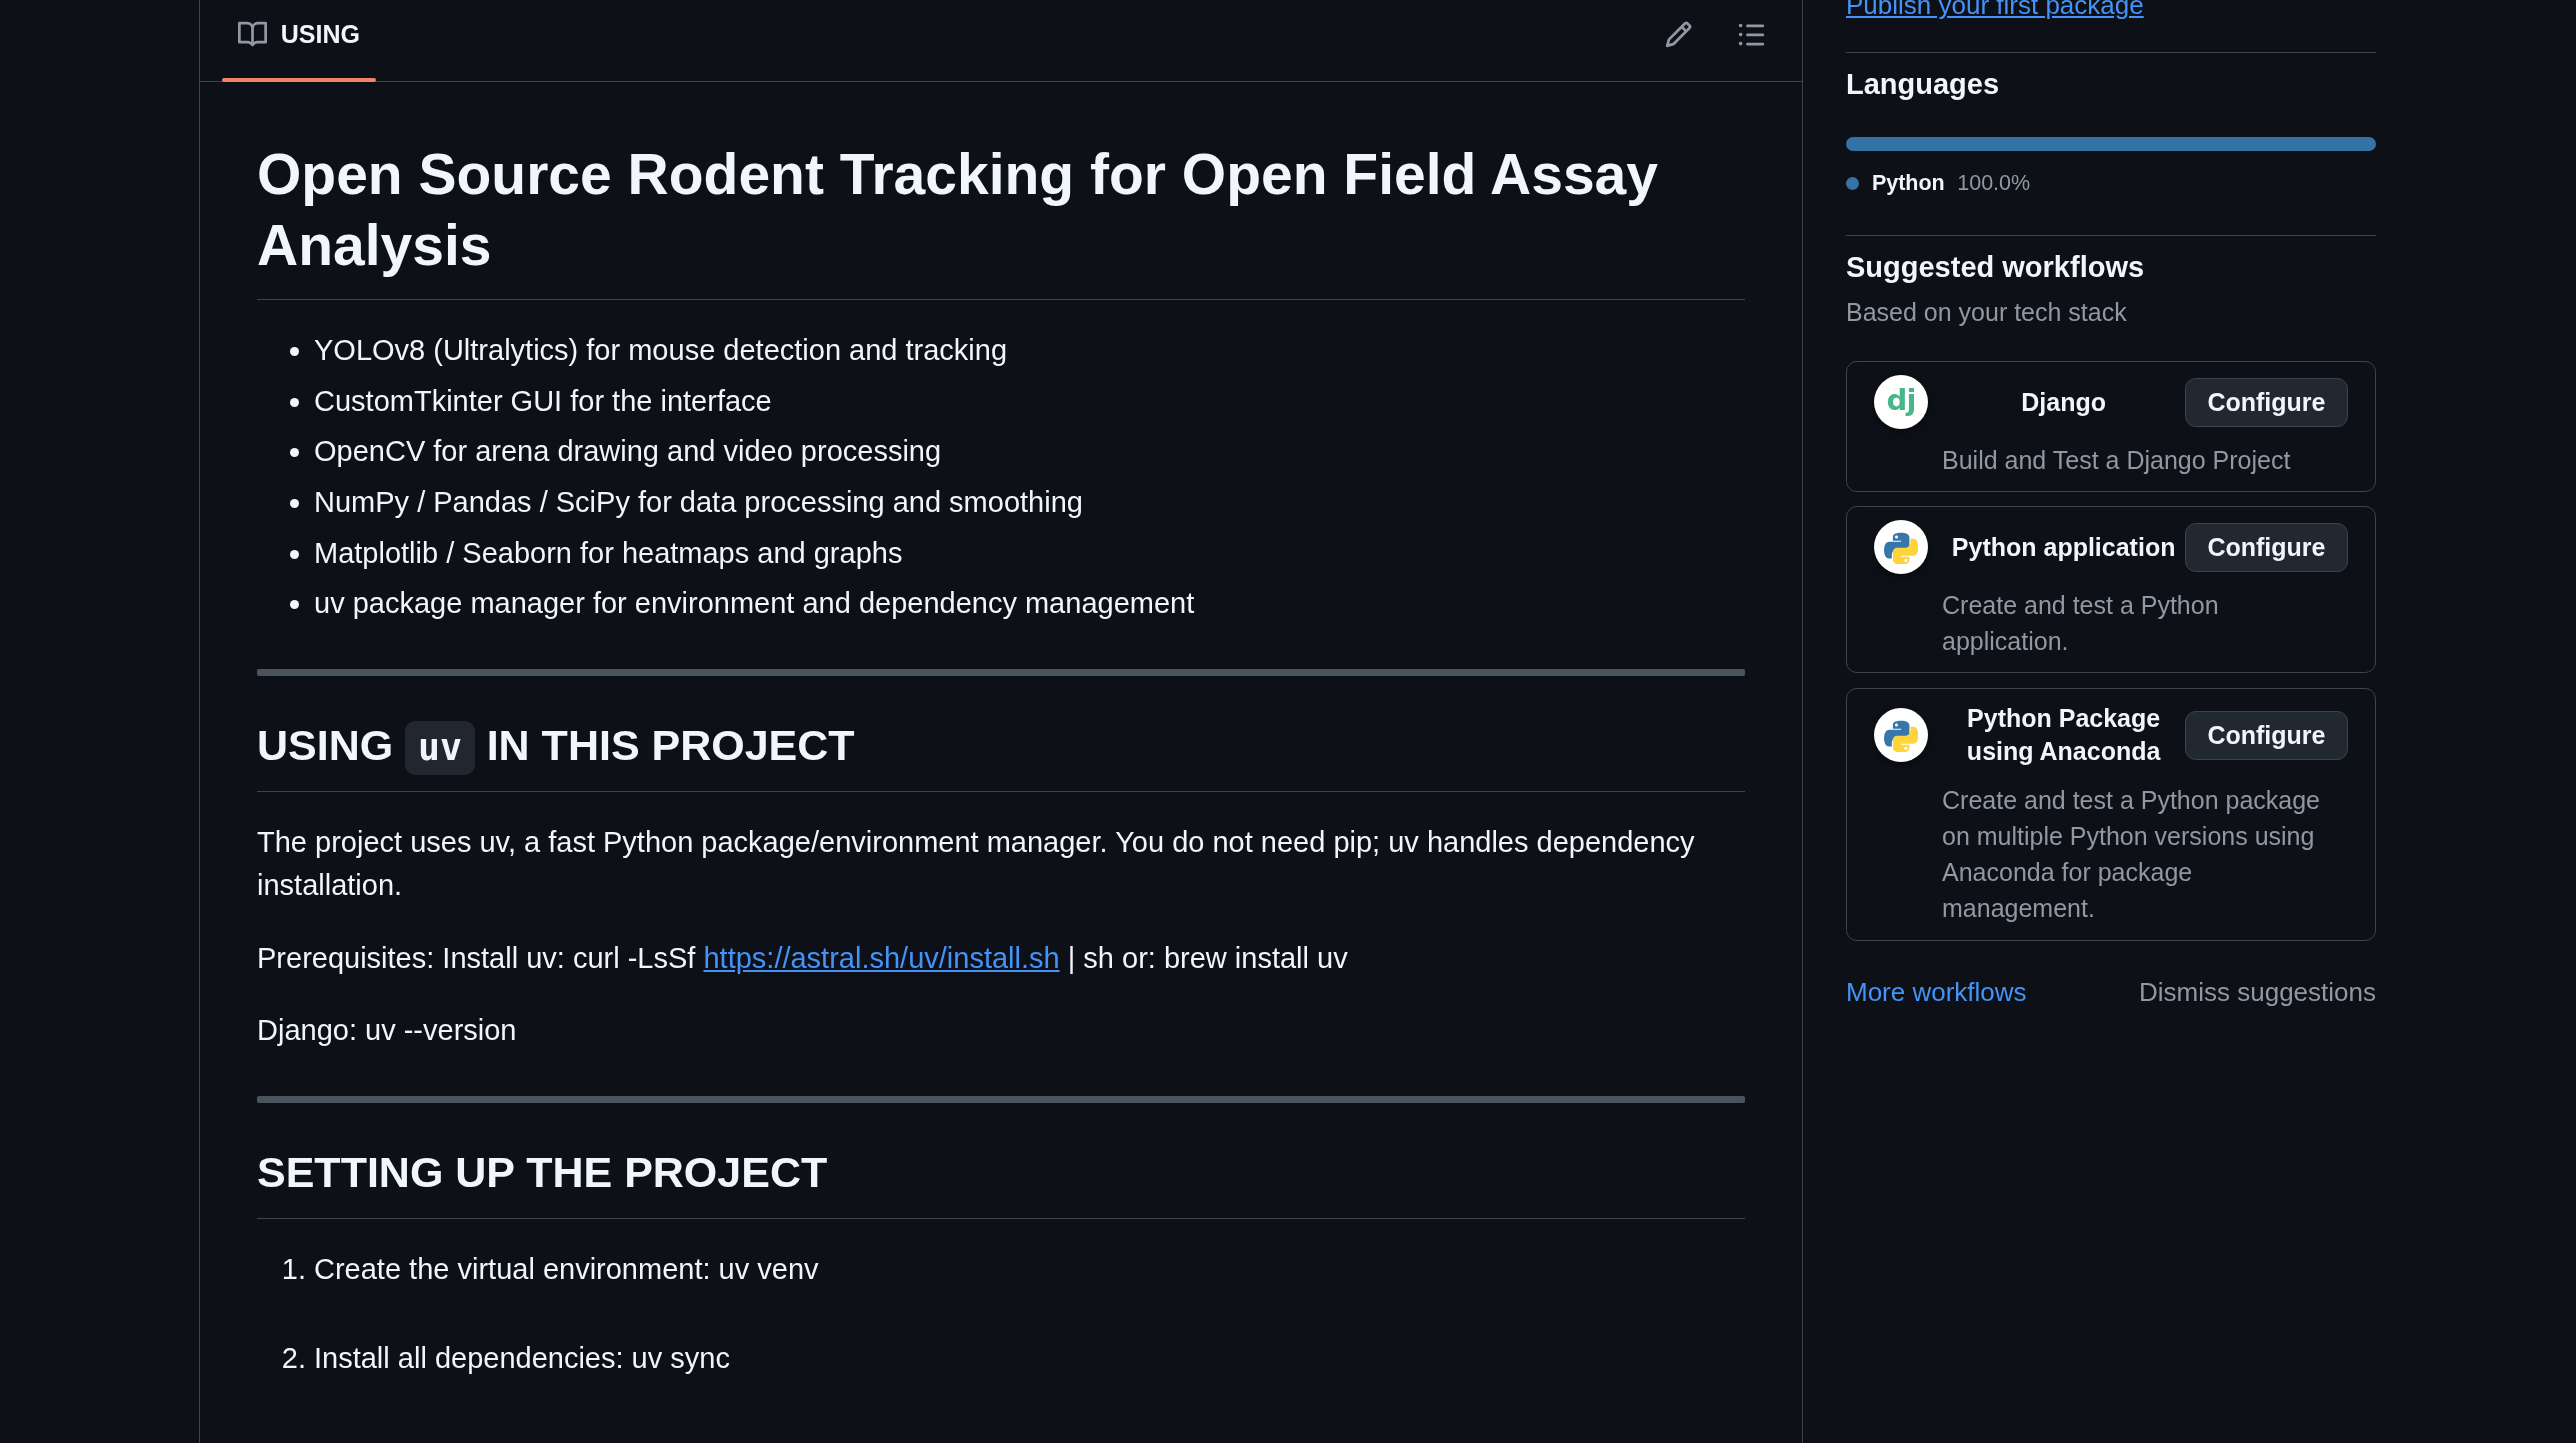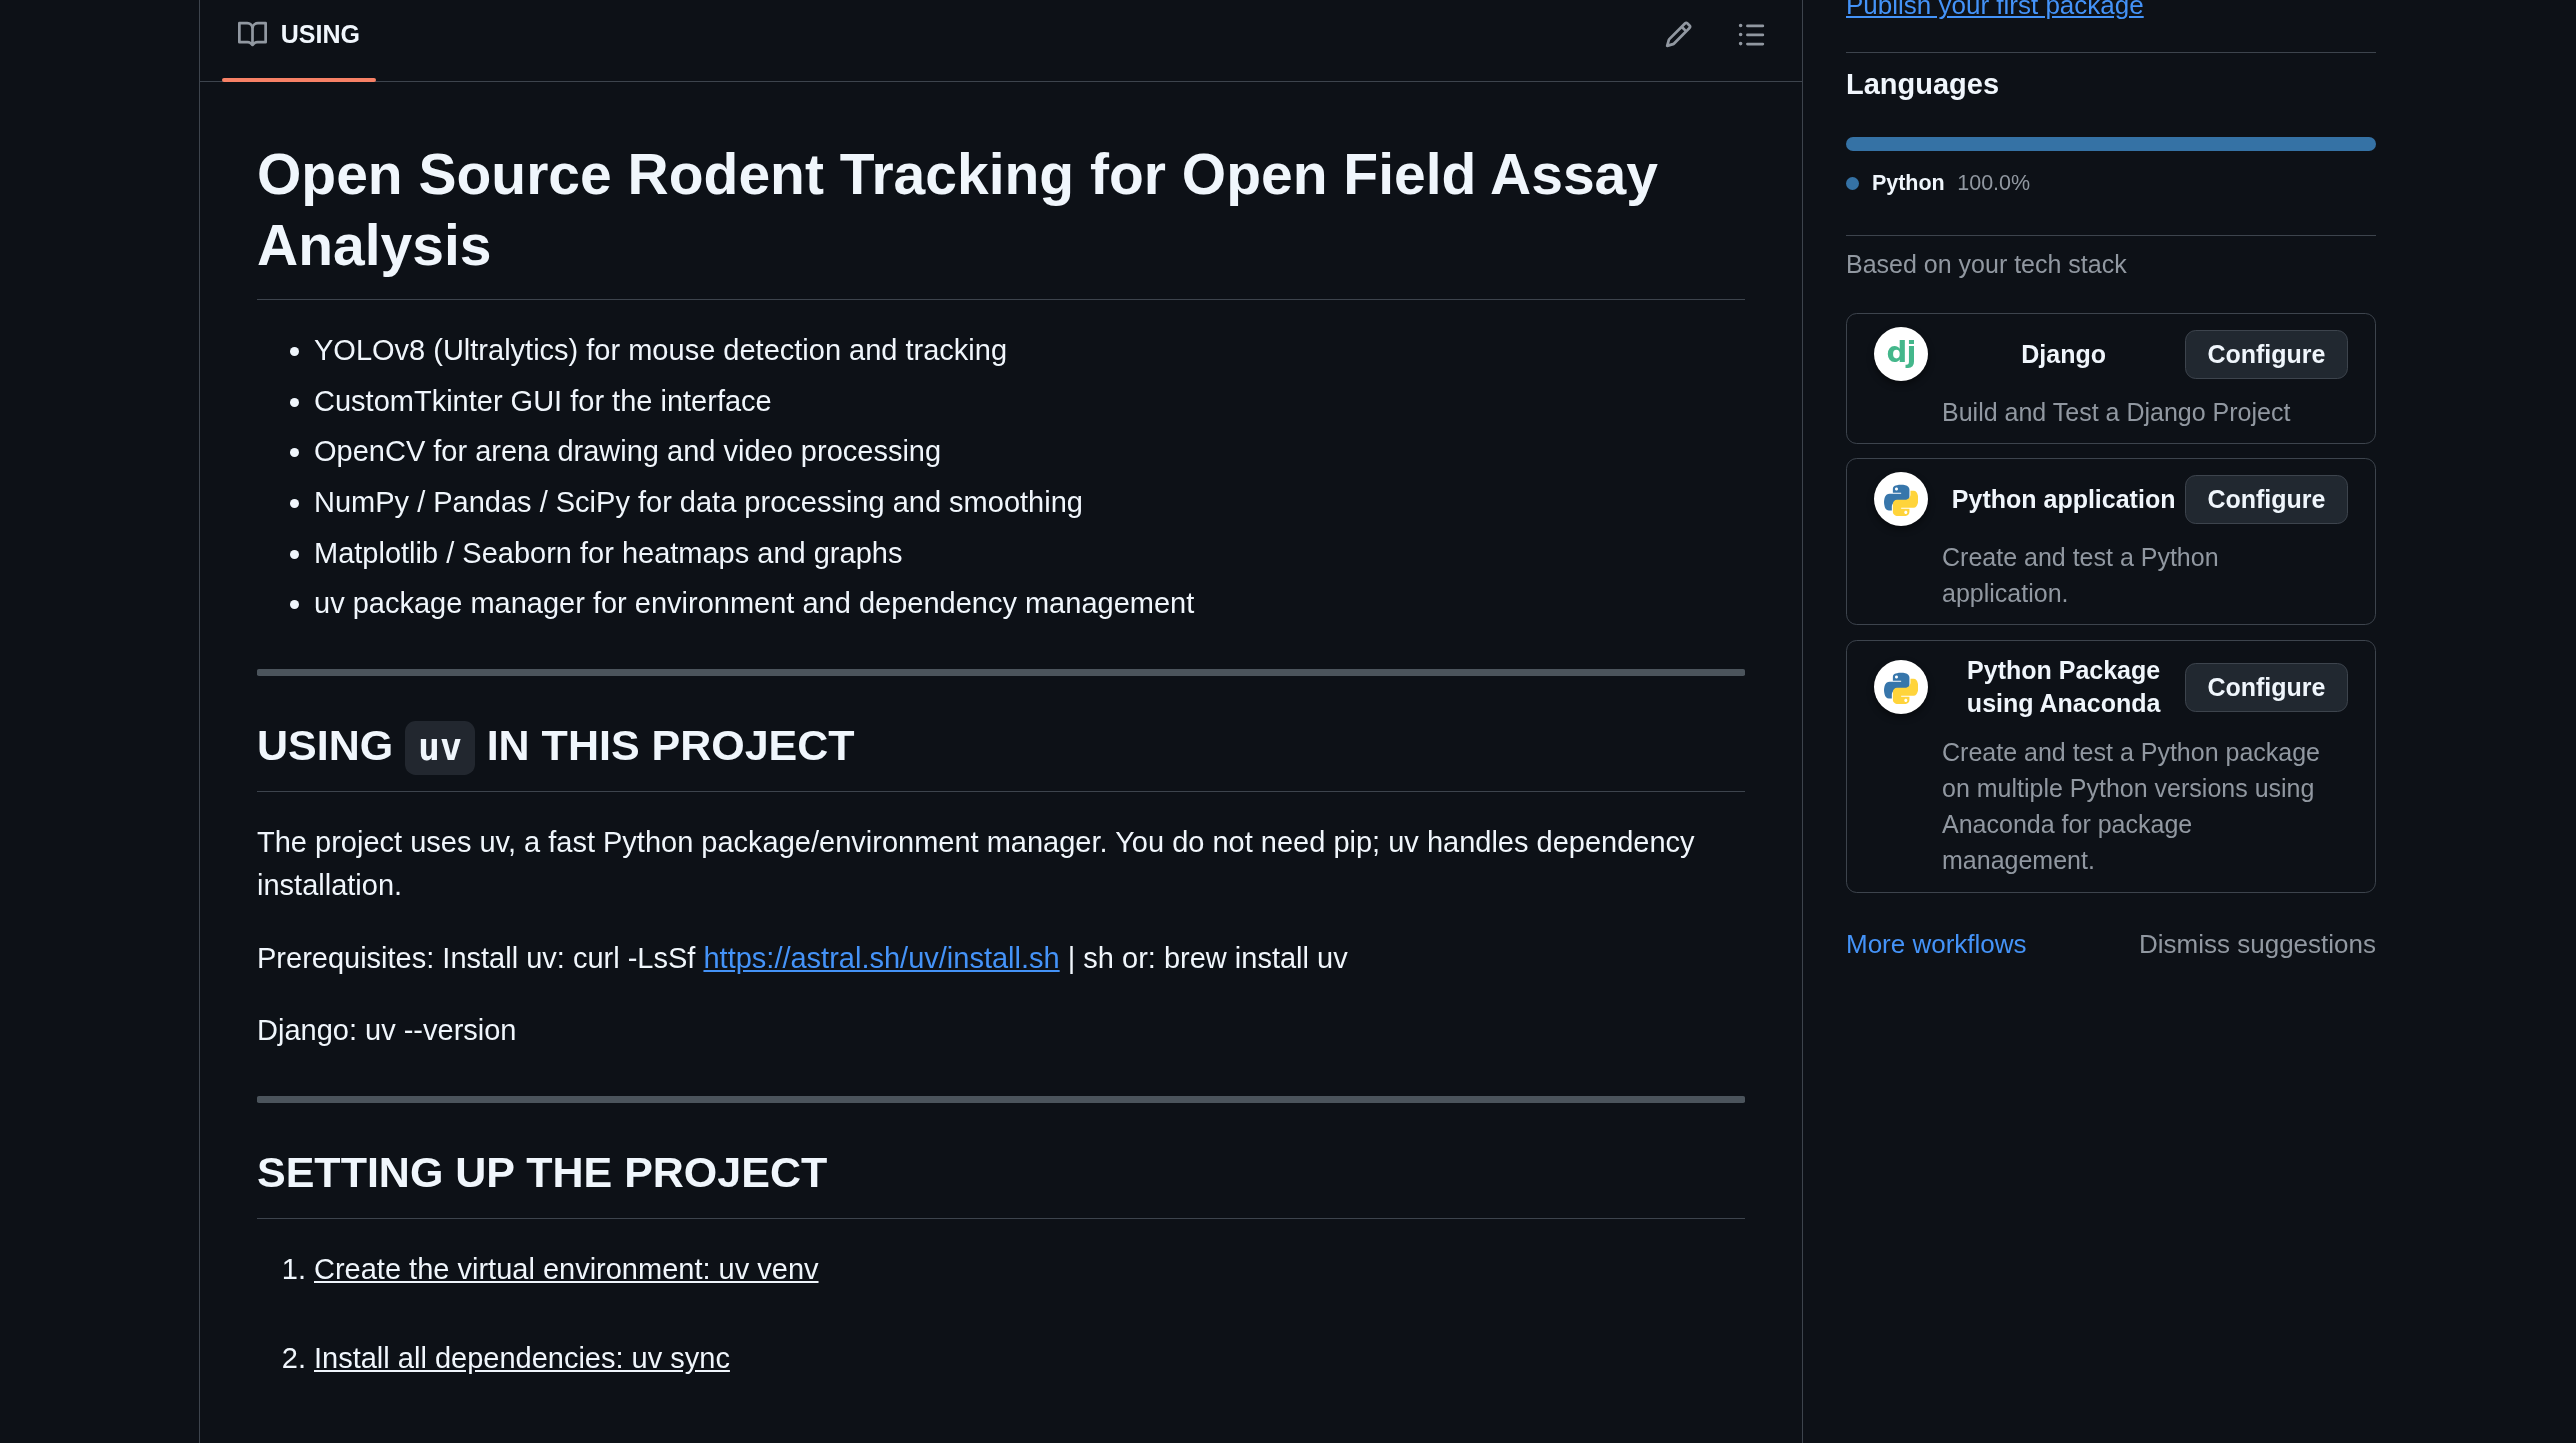--- a/index.html
+++ b/index.html
@@ -43,21 +43,21 @@
     padding-bottom:18px; margin-bottom:29px; border-bottom:1.8px solid #3d444d;
   }
   .markdown-body h2 {
     font-size:43px; font-weight:600; line-height:1.25;
     margin-top:43px; padding-bottom:18px; margin-bottom:29px;
     border-bottom:1.8px solid #3d444d;
   }
   .markdown-body p { margin-bottom:29px; }
   .markdown-body ul { margin:0 0 29px; padding-left:57px; }
   .markdown-body ul li + li { margin-top:7.2px; }
-  .markdown-body ol { margin:14.3px 0 0; padding-left:57px;text-decoration:underline; }
+  .markdown-body ol { margin:14.3px 0 0; padding-left:57px; }
   .markdown-body ol li + li { margin-top:46px; }
   .markdown-body hr.thick {
     border:none; height:7.2px; background:#4b545c; border-radius:1.8px; margin:43px 0;
   }
   code.inline-code {
     font-family:"DejaVu Sans Mono","Liberation Mono",monospace;
     font-size:0.85em; background:rgba(101,108,118,0.25);
     padding:0.15em 0.35em; border-radius:10.7px; font-weight:600;
   }
   a.md-link { color:#4493f8; text-decoration:underline; cursor:pointer; }
@@ -184,20 +184,21 @@
   <div class="sb-h2">Languages</div>
   <div class="lang-bar"></div>
   <div class="lang-legend">
     <span class="lang-dot"></span>
     <span class="lang-name">Python</span>
     <span class="lang-pct">100.0%</span>
   </div>
 
   <hr class="sb-divider d2">
 
+  <div class="sb-h2">Suggested workflows</div>
   <div class="wf-subtitle">Based on your tech stack</div>
 
   <div class="wf-cards">
 
     <div class="wf-card">
       <div class="wf-row">
         <div class="wf-avatar">
             <span class="dj-text">dj</span>
           </div>
         <div class="wf-title">Django</div>

